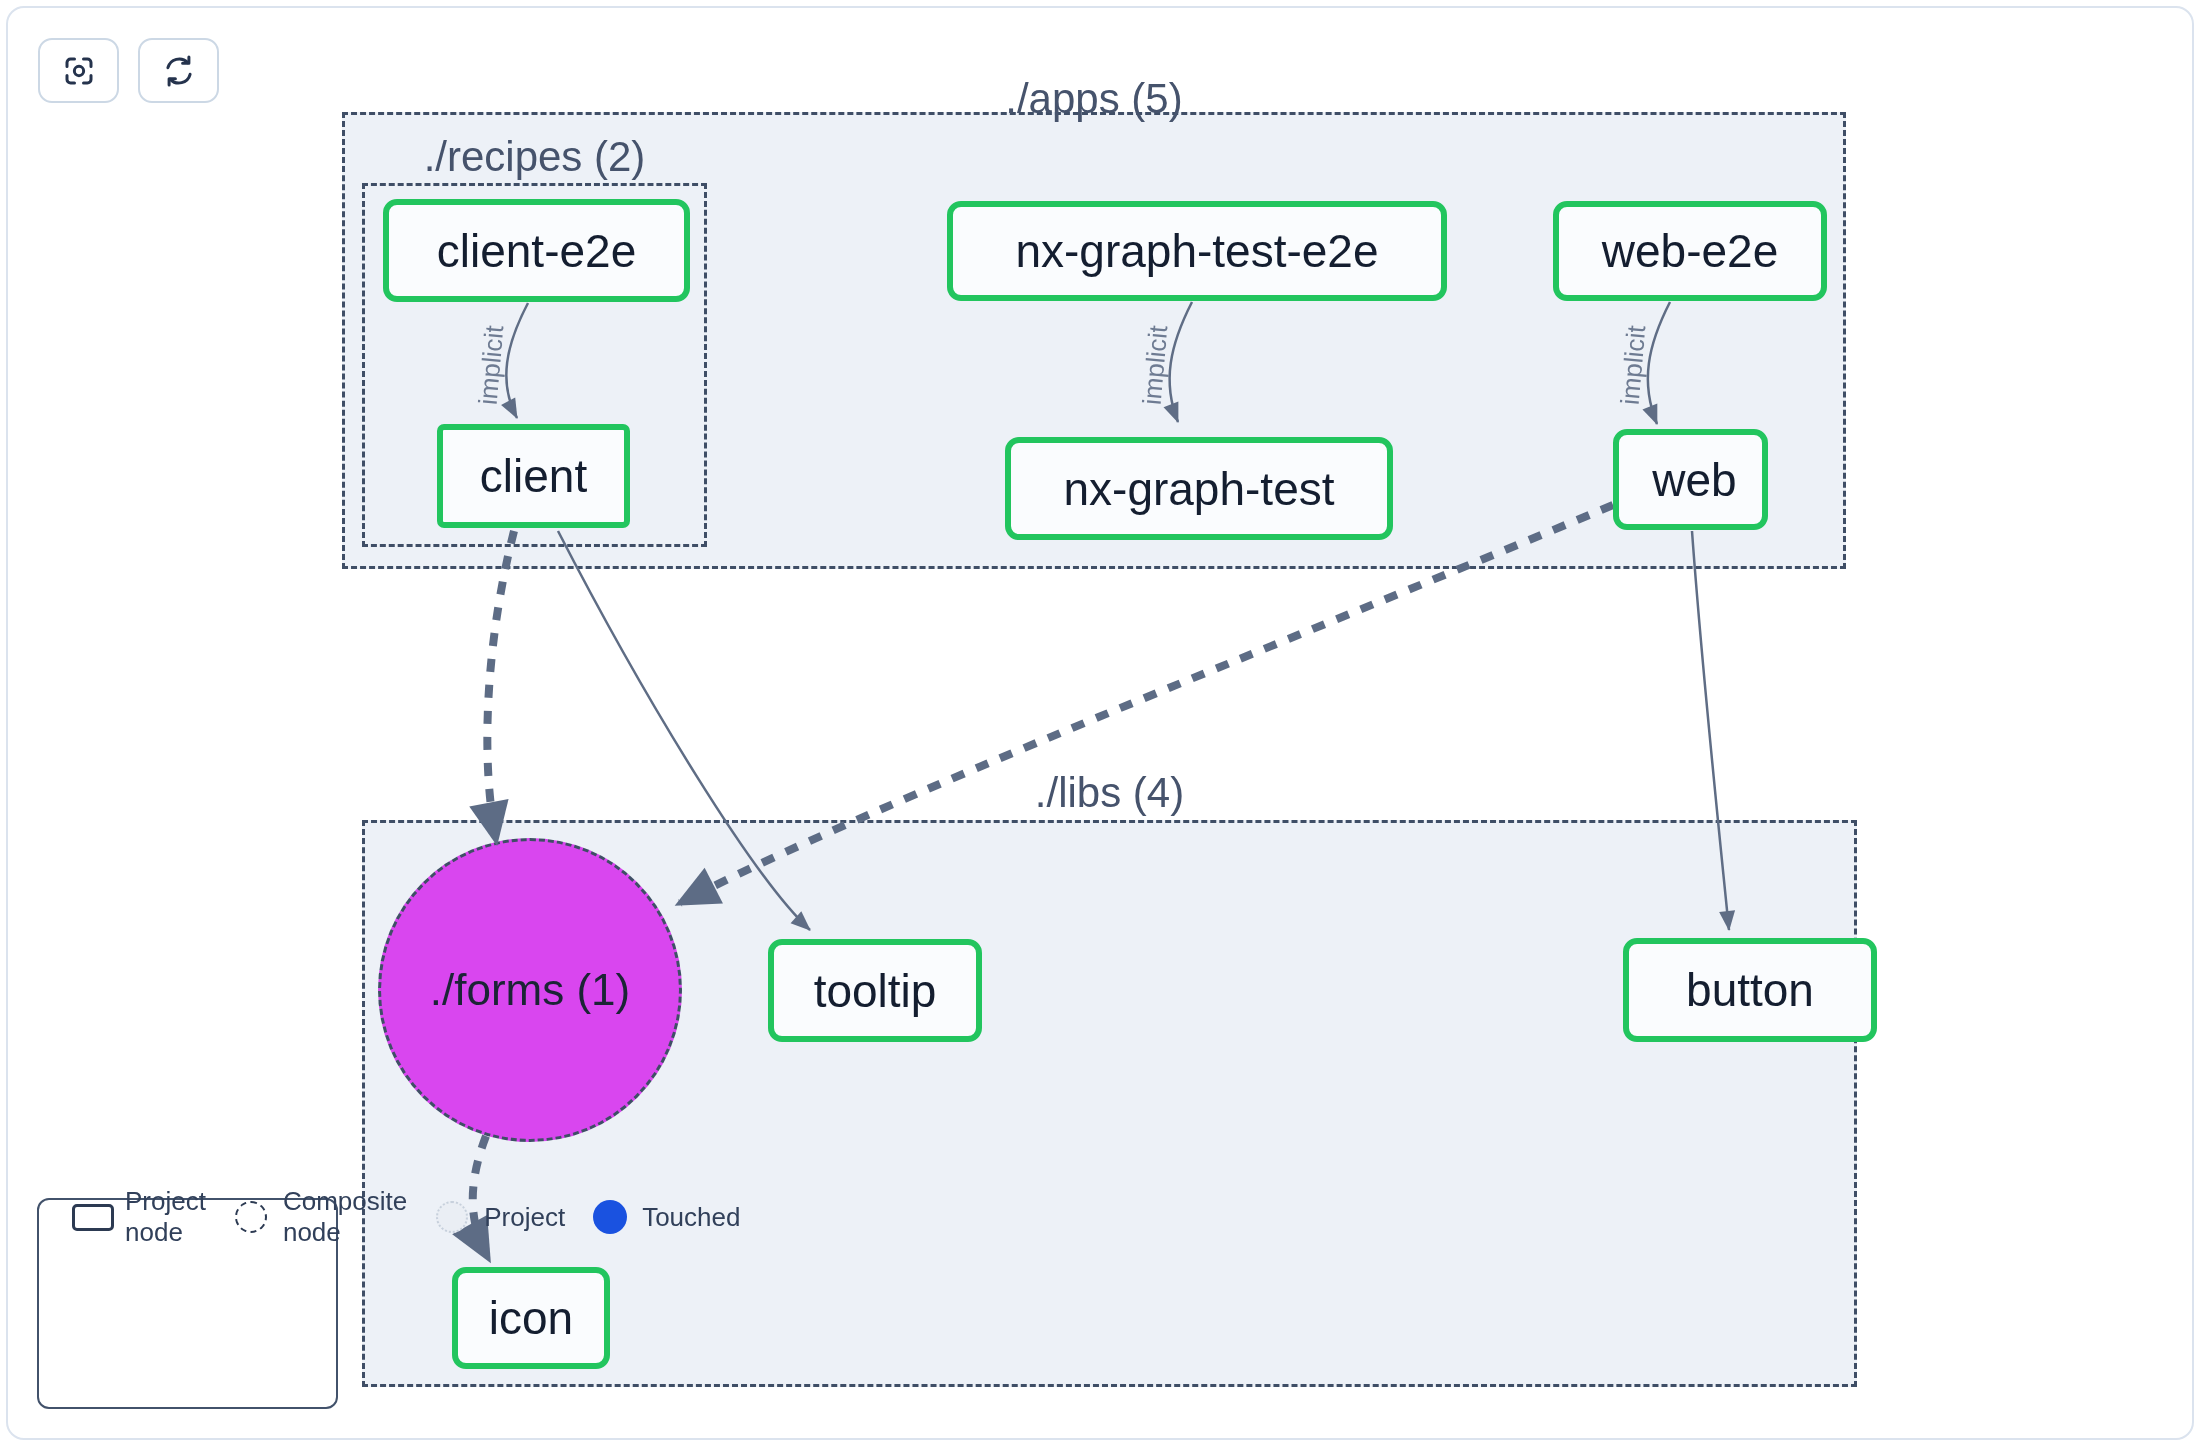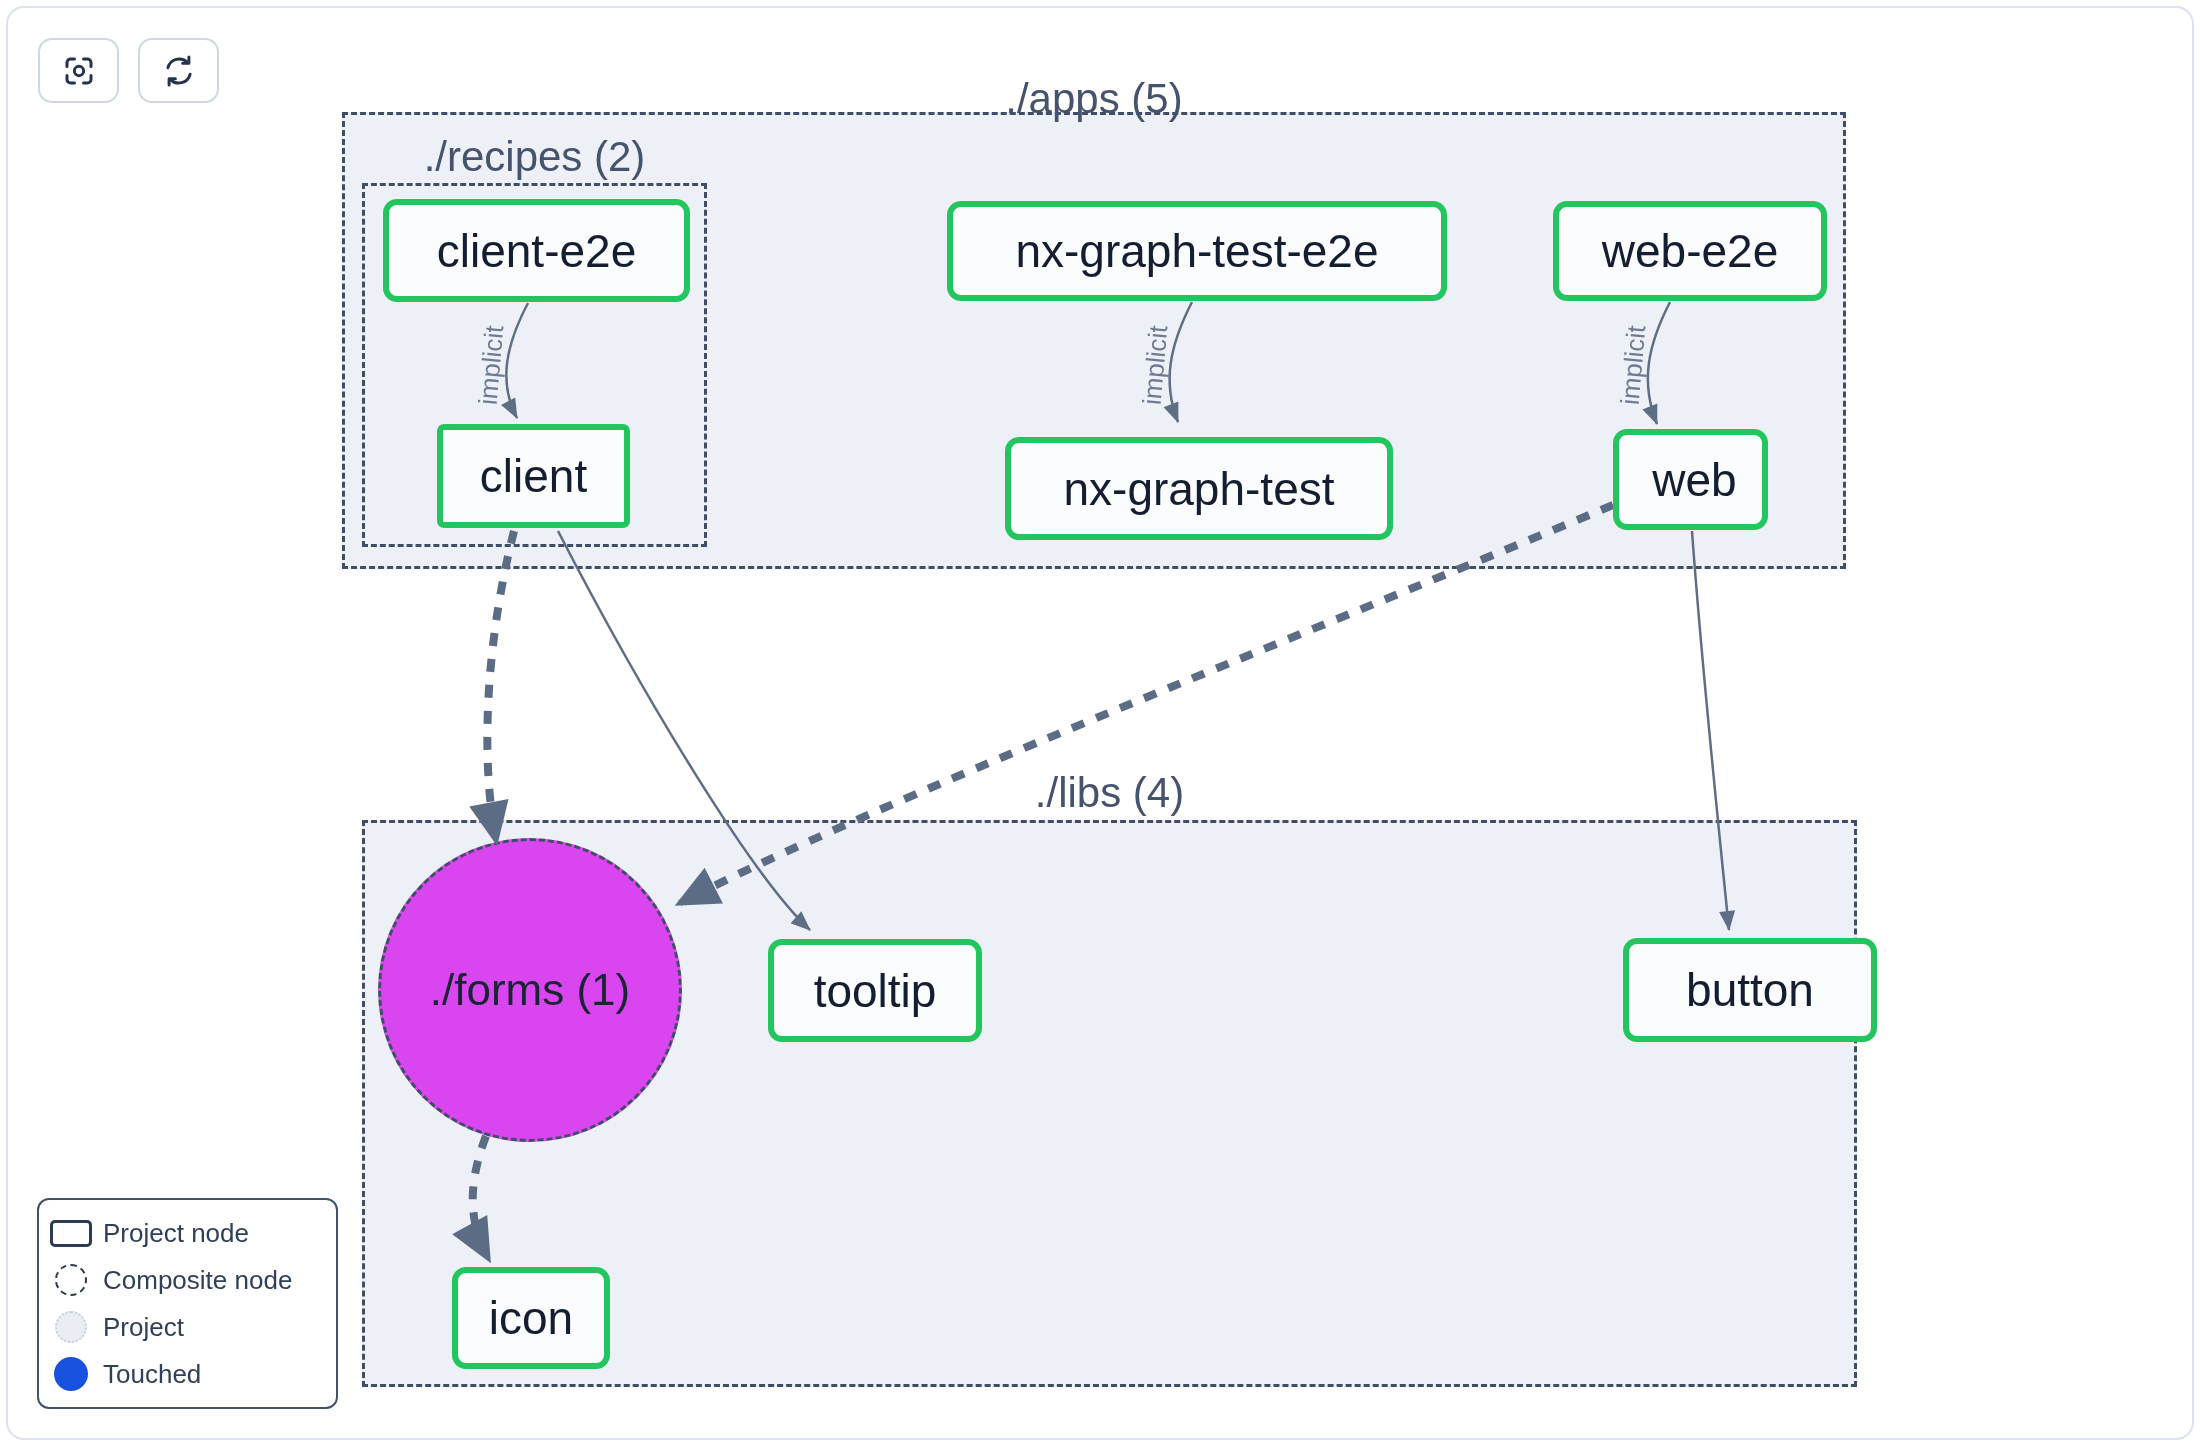--- a/index.html
+++ b/index.html
@@ -54,21 +54,21 @@
   .toolbar{position:absolute;left:38px;top:38px;display:flex;gap:19px;}
   .tool-btn{
     width:81px;height:65px;border:2px solid #ccd8e5;border-radius:14px;background:#ffffff;
     display:flex;align-items:center;justify-content:center;box-sizing:border-box;cursor:pointer;
   }
   .tool-btn svg{stroke:#25334d;fill:none;stroke-width:2;stroke-linecap:round;stroke-linejoin:round;}
   
   .legend{
     position:absolute;left:37px;top:1198px;width:301px;height:211px;
     border:2.5px solid #42526b;border-radius:12px;background:#ffffff;box-sizing:border-box;
-    display:flex;flex-direction:column;justify-content:center;gap:13px;
+    display:flex;flex-direction:row;justify-content:space-between;gap:13px;padding-left:22px;
   }
   .legend-row{display:flex;align-items:center;gap:0;height:34px;}
   .legend-swatch{width:64px;display:flex;align-items:center;justify-content:center;flex:0 0 64px;}
   .legend-label{font-size:26px;color:#31405a;}
   .sw-rect{width:42px;height:27px;border:3px solid #2c3a52;border-radius:5px;box-sizing:border-box;}
   .sw-dashed{width:32px;height:32px;border:2.5px dashed #2c3a52;border-radius:50%;box-sizing:border-box;}
   .sw-affected{width:32px;height:32px;border:2px dotted #c7d0dc;border-radius:50%;background:#eaeef4;box-sizing:border-box;}
   .sw-touched{width:34px;height:34px;border-radius:50%;background:#1a52e0;}
 </style>
 </head>

